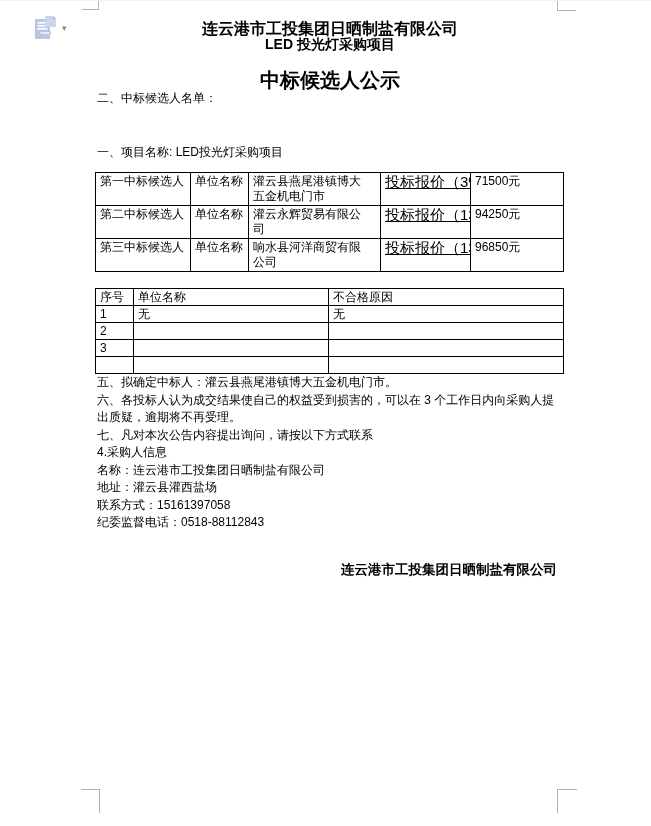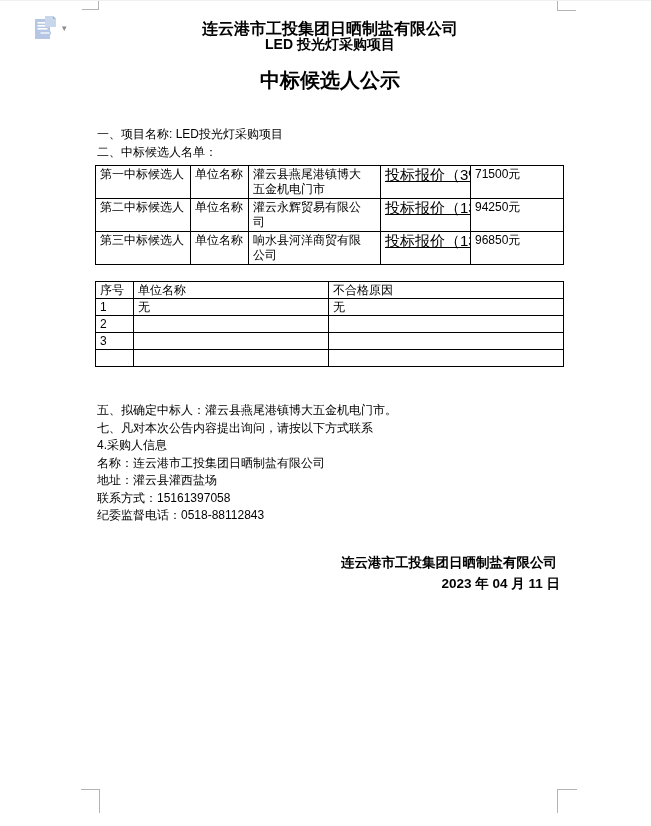--- a/index.html
+++ b/index.html
@@ -32,29 +32,29 @@
   .t2 { text-align:center; font-weight:bold; font-size:14px; line-height:15px; }
   .t3 { margin-top:20px; text-align:center; font-weight:bold; font-size:20px; line-height:17px; }
 
   .body-line { font-size:12px; line-height:18px; padding-left:2px; }
   .sec1 { margin-top:36px; }
   .sec3 { margin-top:20px; }
 
   table { border-collapse:collapse; table-layout:fixed; width:468px; font-size:12px; }
   td, th { border:1px solid #000; vertical-align:top; text-align:left; overflow:hidden; font-weight:normal; }
 
-  .tbl-candidates { margin-top:4px; }
+  .tbl-candidates { margin-top:11px; }
   .tbl-candidates td { height:32px; line-height:15px; padding:1px 0 1px 4px; white-space:nowrap; }
   .tbl-candidates td.company { white-space:normal; padding-right:12px; }
   .tbl-candidates td.price-label { font-size:15px;text-decoration:underline; }
 
   .tbl-invalid { margin-top:16px; }
   .tbl-invalid th, .tbl-invalid td { height:17px; line-height:15px; padding:1px 0 0 4px; white-space:nowrap; }
 
-  .paragraphs { margin-top:35px; }
+  .paragraphs { }
   .paragraphs .body-line { line-height:17.5px; }
 
   .footer { margin-top:28px; font-weight:bold; font-size:13.5px; }
   .footer .co   { text-align:right; padding-right:8px; line-height:19px; }
   .footer .date { text-align:right; padding-right:5px; line-height:23px; }
 </style>
 </head>
 <body>
 
 <div class="page">
@@ -79,22 +79,22 @@
     </span>
     <span class="paste-arrow">▾</span>
   </button>
 
   <div class="content">
 
     <div class="t1">连云港市工投集团日晒制盐有限公司</div>
     <div class="t2">LED 投光灯采购项目</div>
     <div class="t3">中标候选人公示</div>
 
+    <div class="body-line">二、中标候选人名单：</div>
     <div class="body-line sec1">一、项目名称: LED投光灯采购项目</div>
-    <div class="body-line">二、中标候选人名单：</div>
 
     <table class="tbl-candidates">
       <colgroup>
           <col style="width:95px">
           <col style="width:58px">
           <col style="width:132px">
           <col style="width:90px">
           <col style="width:93px">
         </colgroup>
       <tbody>
@@ -153,27 +153,27 @@
       <tr>
         <td></td>
         <td></td>
         <td></td>
       </tr>
     </tbody>
       </table>
 
     <div class="paragraphs">
       <div class="body-line">五、拟确定中标人：灌云县燕尾港镇博大五金机电门市。</div>
+      <div class="body-line">六、各投标人认为成交结果使自己的权益受到损害的，可以在 3 个工作日内向采购人提出质疑，逾期将不再受理。</div>
       <div class="body-line">七、凡对本次公告内容提出询问，请按以下方式联系</div>
       <div class="body-line">4.采购人信息</div>
       <div class="body-line">名称：连云港市工投集团日晒制盐有限公司</div>
       <div class="body-line">地址：灌云县灌西盐场</div>
       <div class="body-line">联系方式：15161397058</div>
       <div class="body-line">纪委监督电话：0518-88112843</div>
     </div>
 
     <div class="footer">
       <div class="co">连云港市工投集团日晒制盐有限公司</div>
-      <div class="date">2023 年 04 月 11 日</div>
     </div>
 
   </div>
 </div>
 
 </body></html>

